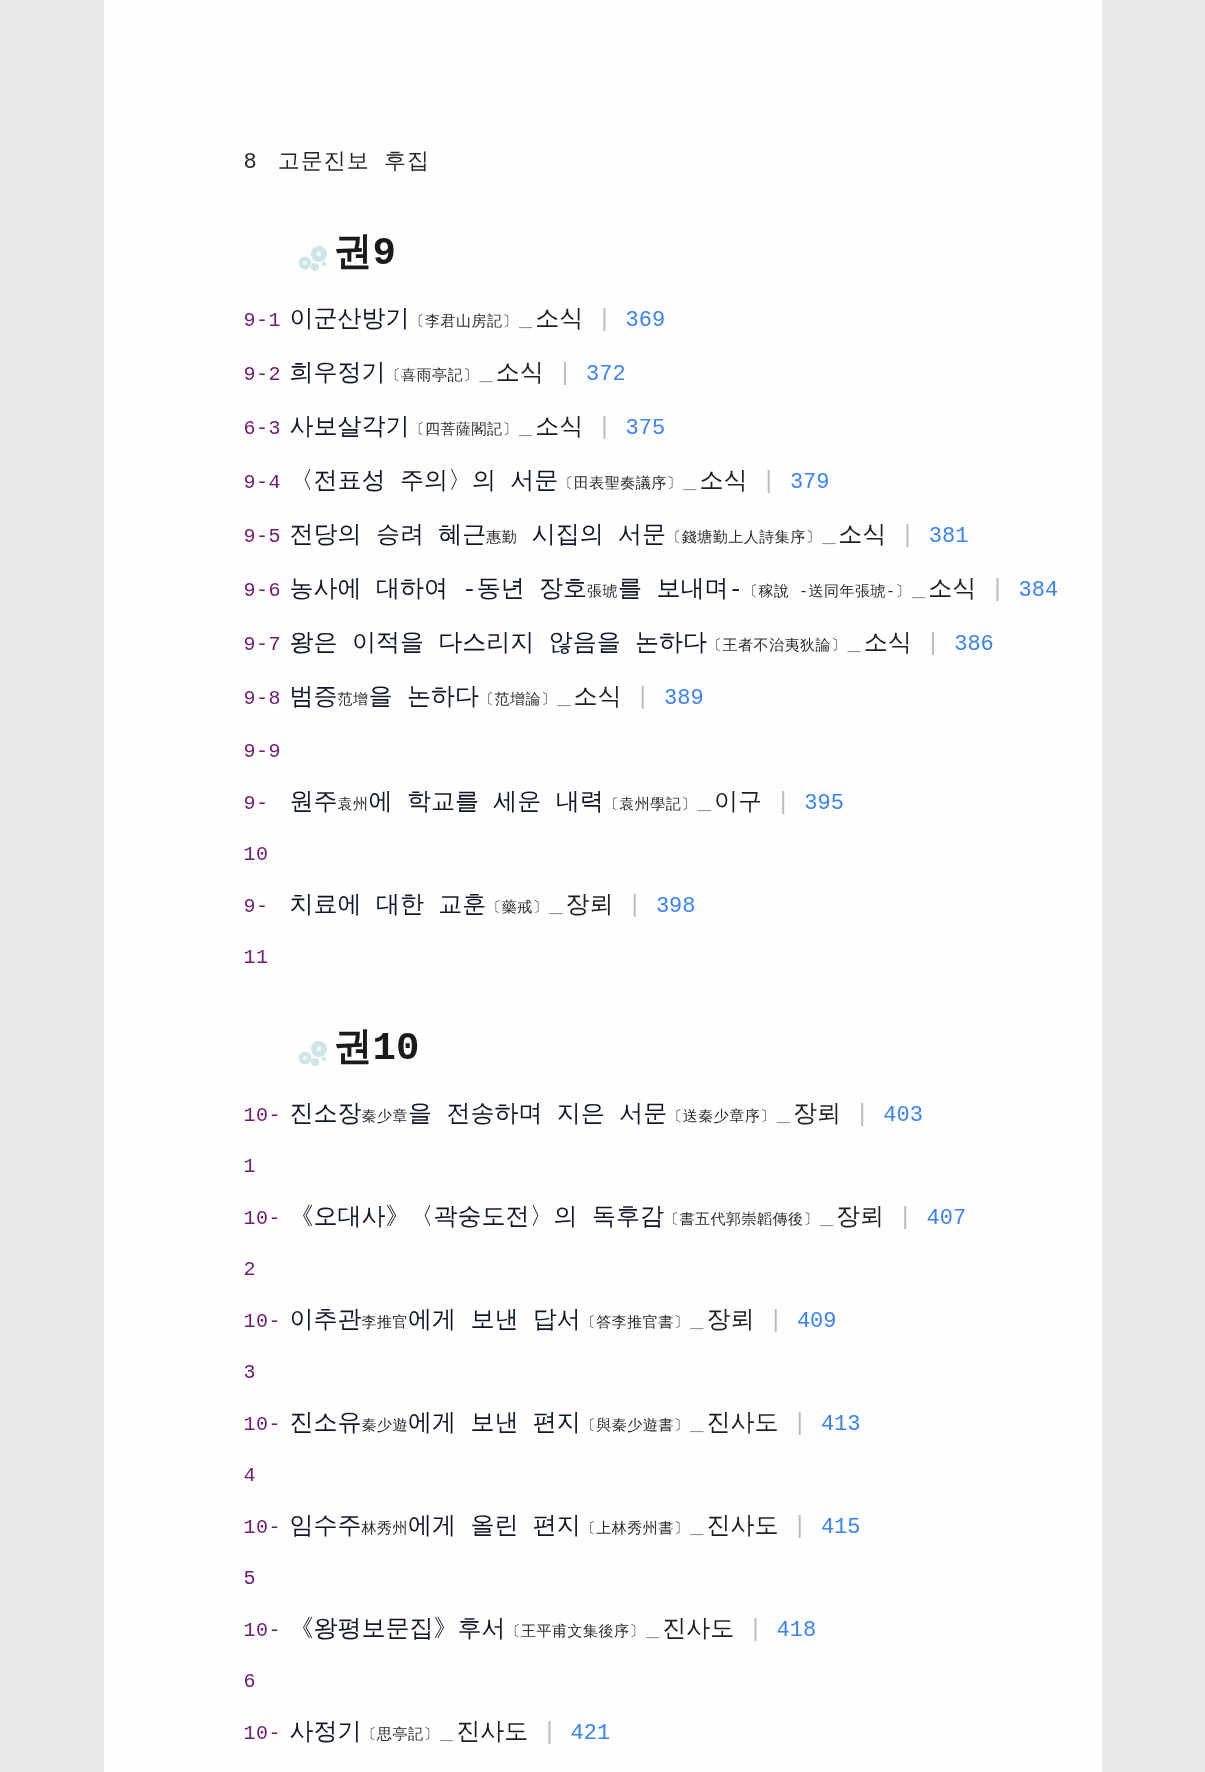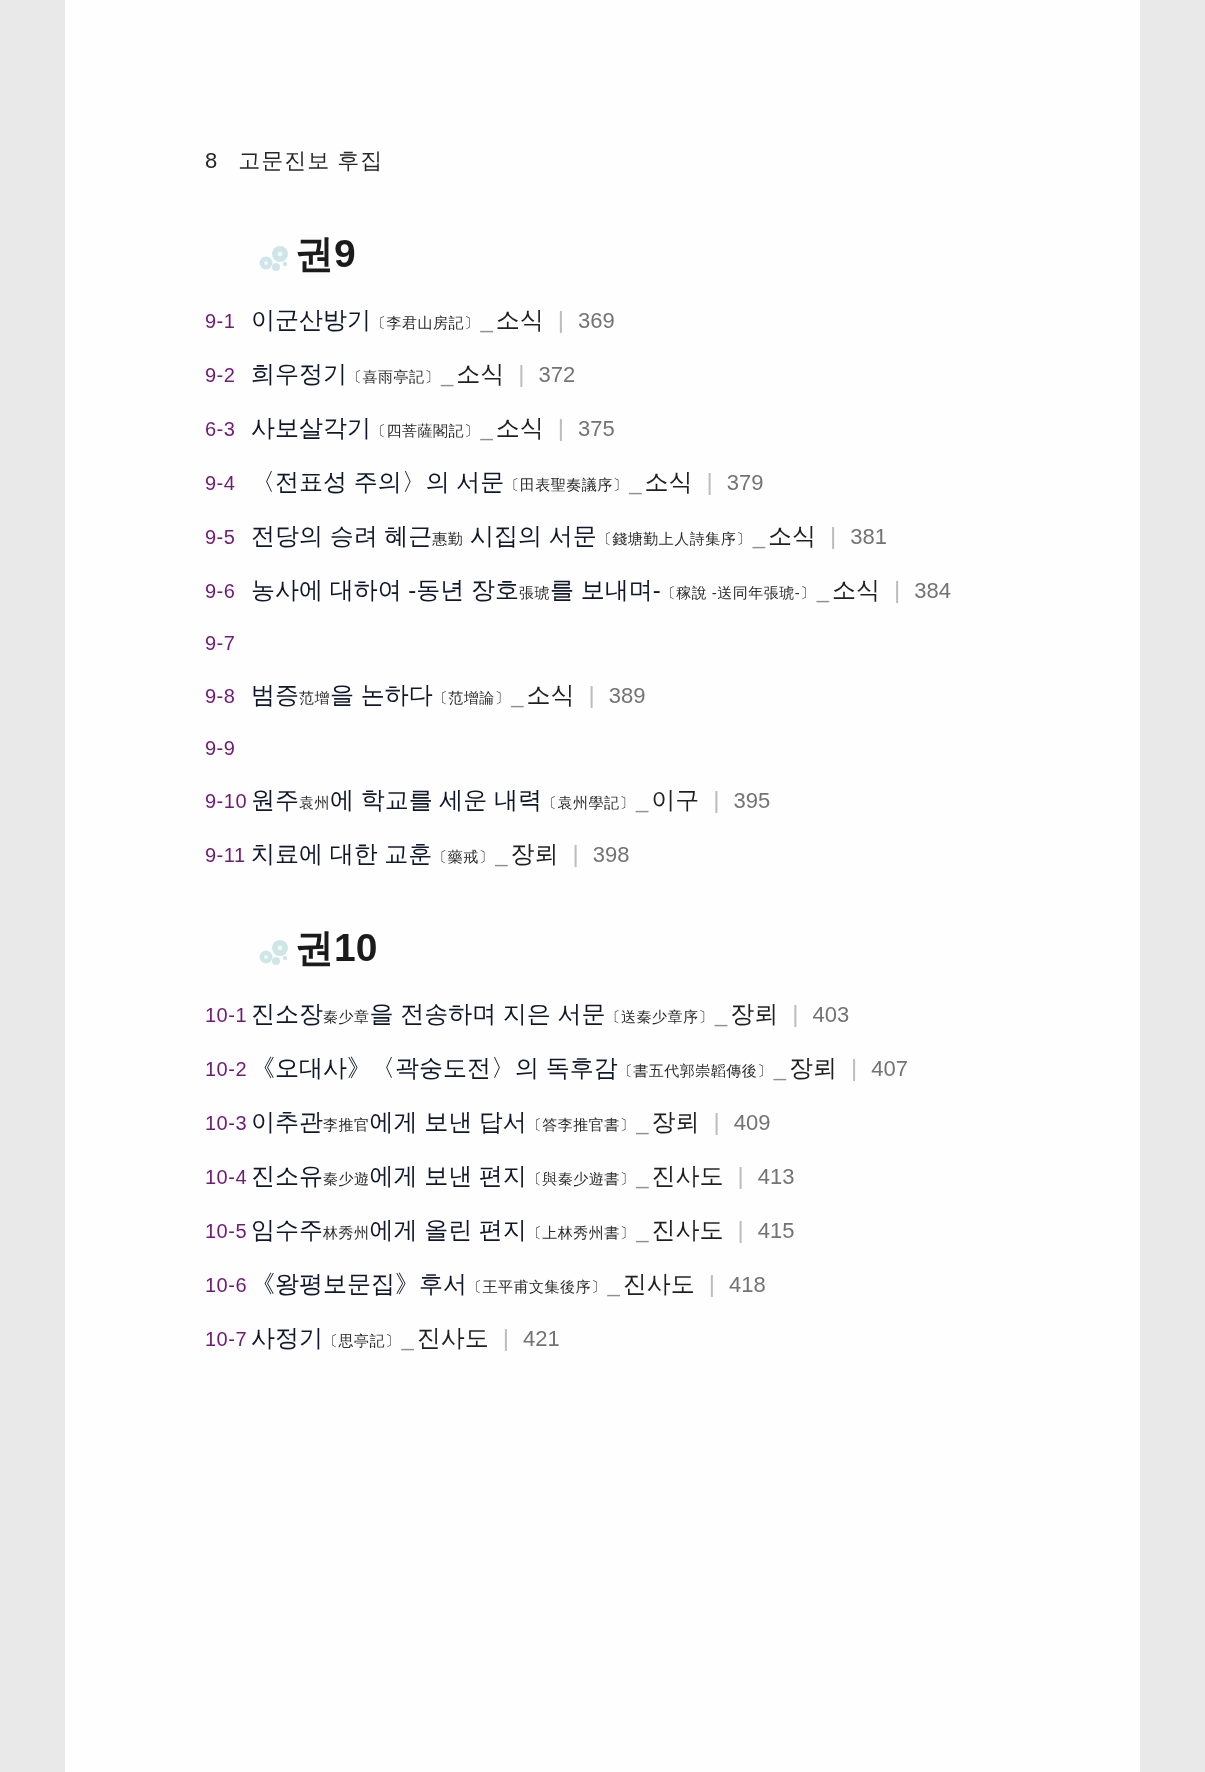--- a/index.html
+++ b/index.html
@@ -1,22 +1,22 @@
 <!DOCTYPE html>
 <html lang="ko"><head>
 <meta charset="utf-8">
 <style>
   html, body { margin: 0; padding: 0; background: #e9e9e9; }
   .page {
     position: relative;
-    width: 1075px;
+    width: 998px;
     height: 1772px;
     margin: 0 auto;
     background: #fefefe;
-    font-family: Liberation Sans, sans-serif;
+    font-family: Liberation Mono, monospace;
     color: #1f1f1f;
     overflow: hidden;
   }
   
   .page-header {
     position: absolute;
     left: 140px;
     top: 146px;
     font-size: 22px;
     letter-spacing: 1px;
@@ -78,21 +78,21 @@
     color: #8f8f8f;
     margin: 0 3px 0 1px;
     font-size: 22px;
   }
   .entry .author { font-size: 24px; }
   .entry .sep {
     color: #bcbcbc;
     margin: 0 14px;
     font-size: 24px;
   }
-  .entry .pagenum { font-size: 22px; color: #737373; }
+  .entry .pagenum { font-size: 22px; color: #3b82f6; }
 </style>
 </head>
 <body>
 
 <div class="page">
 
   <div class="page-header">
     <span class="folio">8</span><span>고문진보 후집</span>
   </div>
 
@@ -141,20 +141,21 @@
     <span class="content"><span class="seg">전당의 승려 혜근</span><span class="seg small">惠勤</span><span class="seg"> 시집의 서문</span><span class="seg small">〔錢塘勤上人詩集序〕</span><span class="joiner">_</span><span class="author">소식</span><span class="sep">|</span><span class="pagenum">381</span></span>
   </div>
 
   <div class="entry">
     <span class="num">9-6</span>
     <span class="content"><span class="seg">농사에 대하여 -동년 장호</span><span class="seg small">張琥</span><span class="seg">를 보내며-</span><span class="seg small">〔稼說 -送同年張琥-〕</span><span class="joiner">_</span><span class="author">소식</span><span class="sep">|</span><span class="pagenum">384</span></span>
   </div>
 
   <div class="entry">
     <span class="num">9-7</span>
+    <span class="content"><span class="seg">왕은 이적을 다스리지 않음을 논하다</span><span class="seg small">〔王者不治夷狄論〕</span><span class="joiner">_</span><span class="author">소식</span><span class="sep">|</span><span class="pagenum">386</span></span>
   </div>
 
   <div class="entry">
     <span class="num">9-8</span>
     <span class="content"><span class="seg">범증</span><span class="seg small">范增</span><span class="seg">을 논하다</span><span class="seg small">〔范增論〕</span><span class="joiner">_</span><span class="author">소식</span><span class="sep">|</span><span class="pagenum">389</span></span>
   </div>
 
   <div class="entry">
     <span class="num">9-9</span>
   </div>

